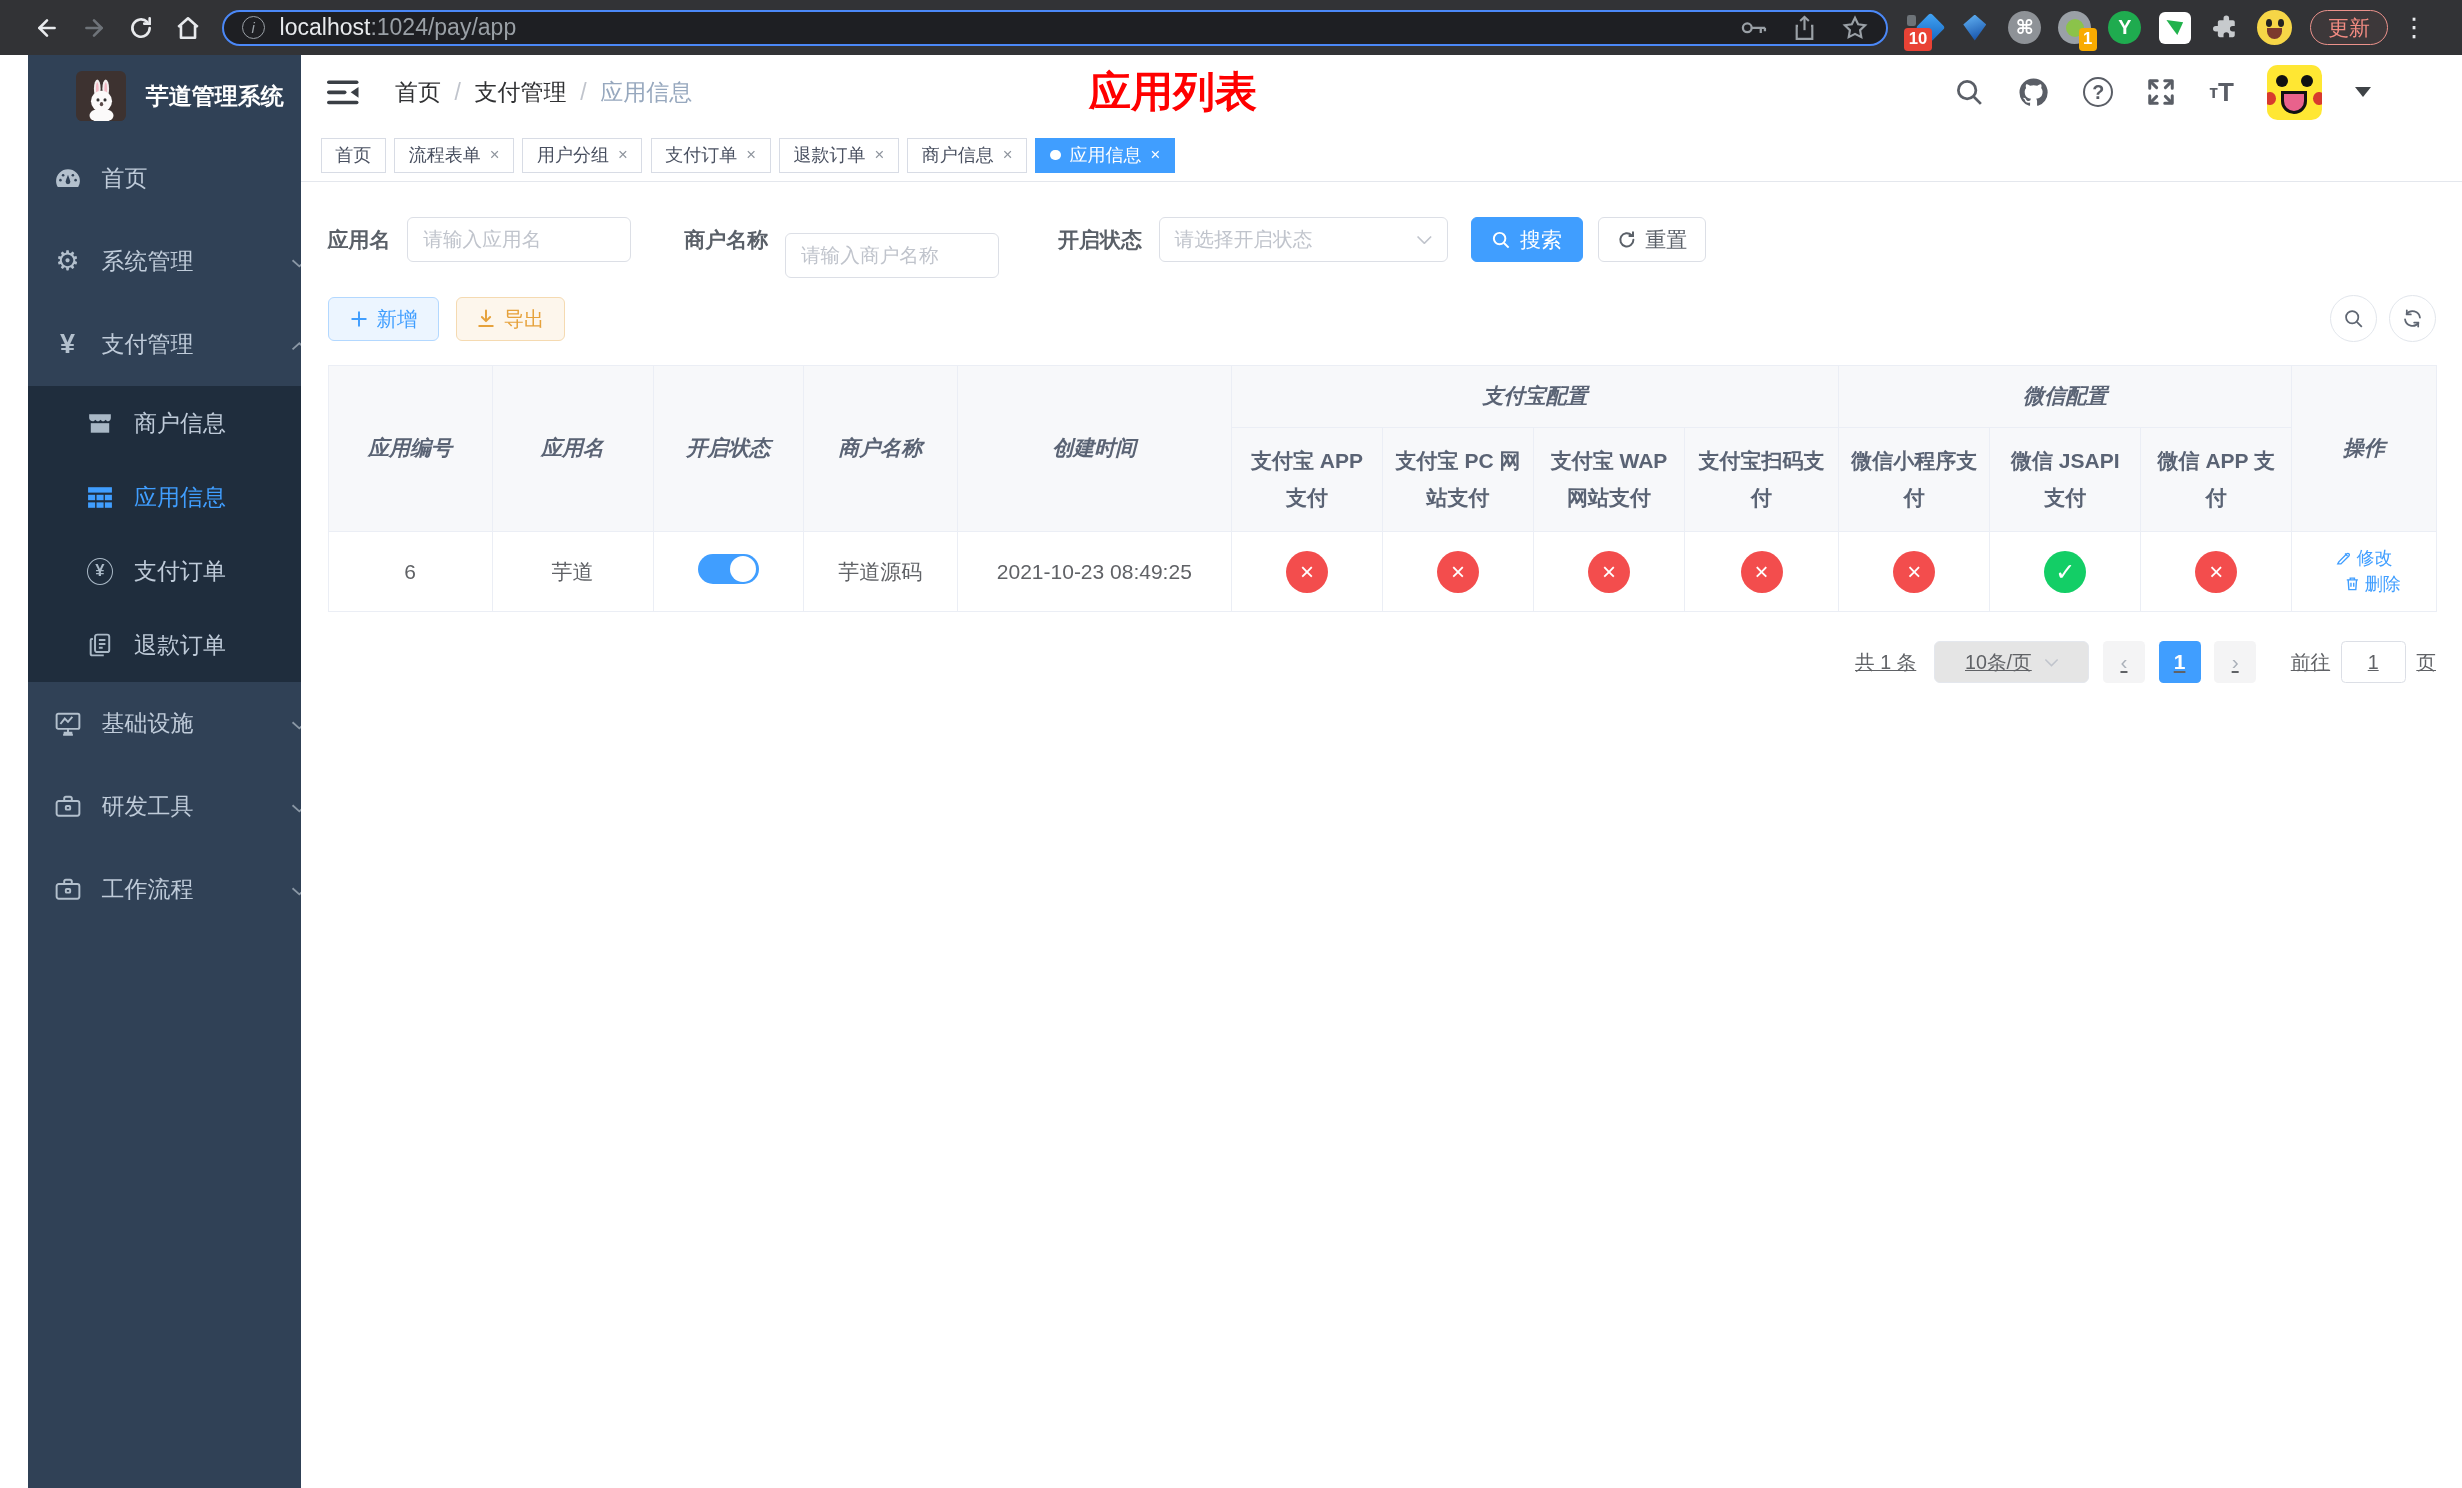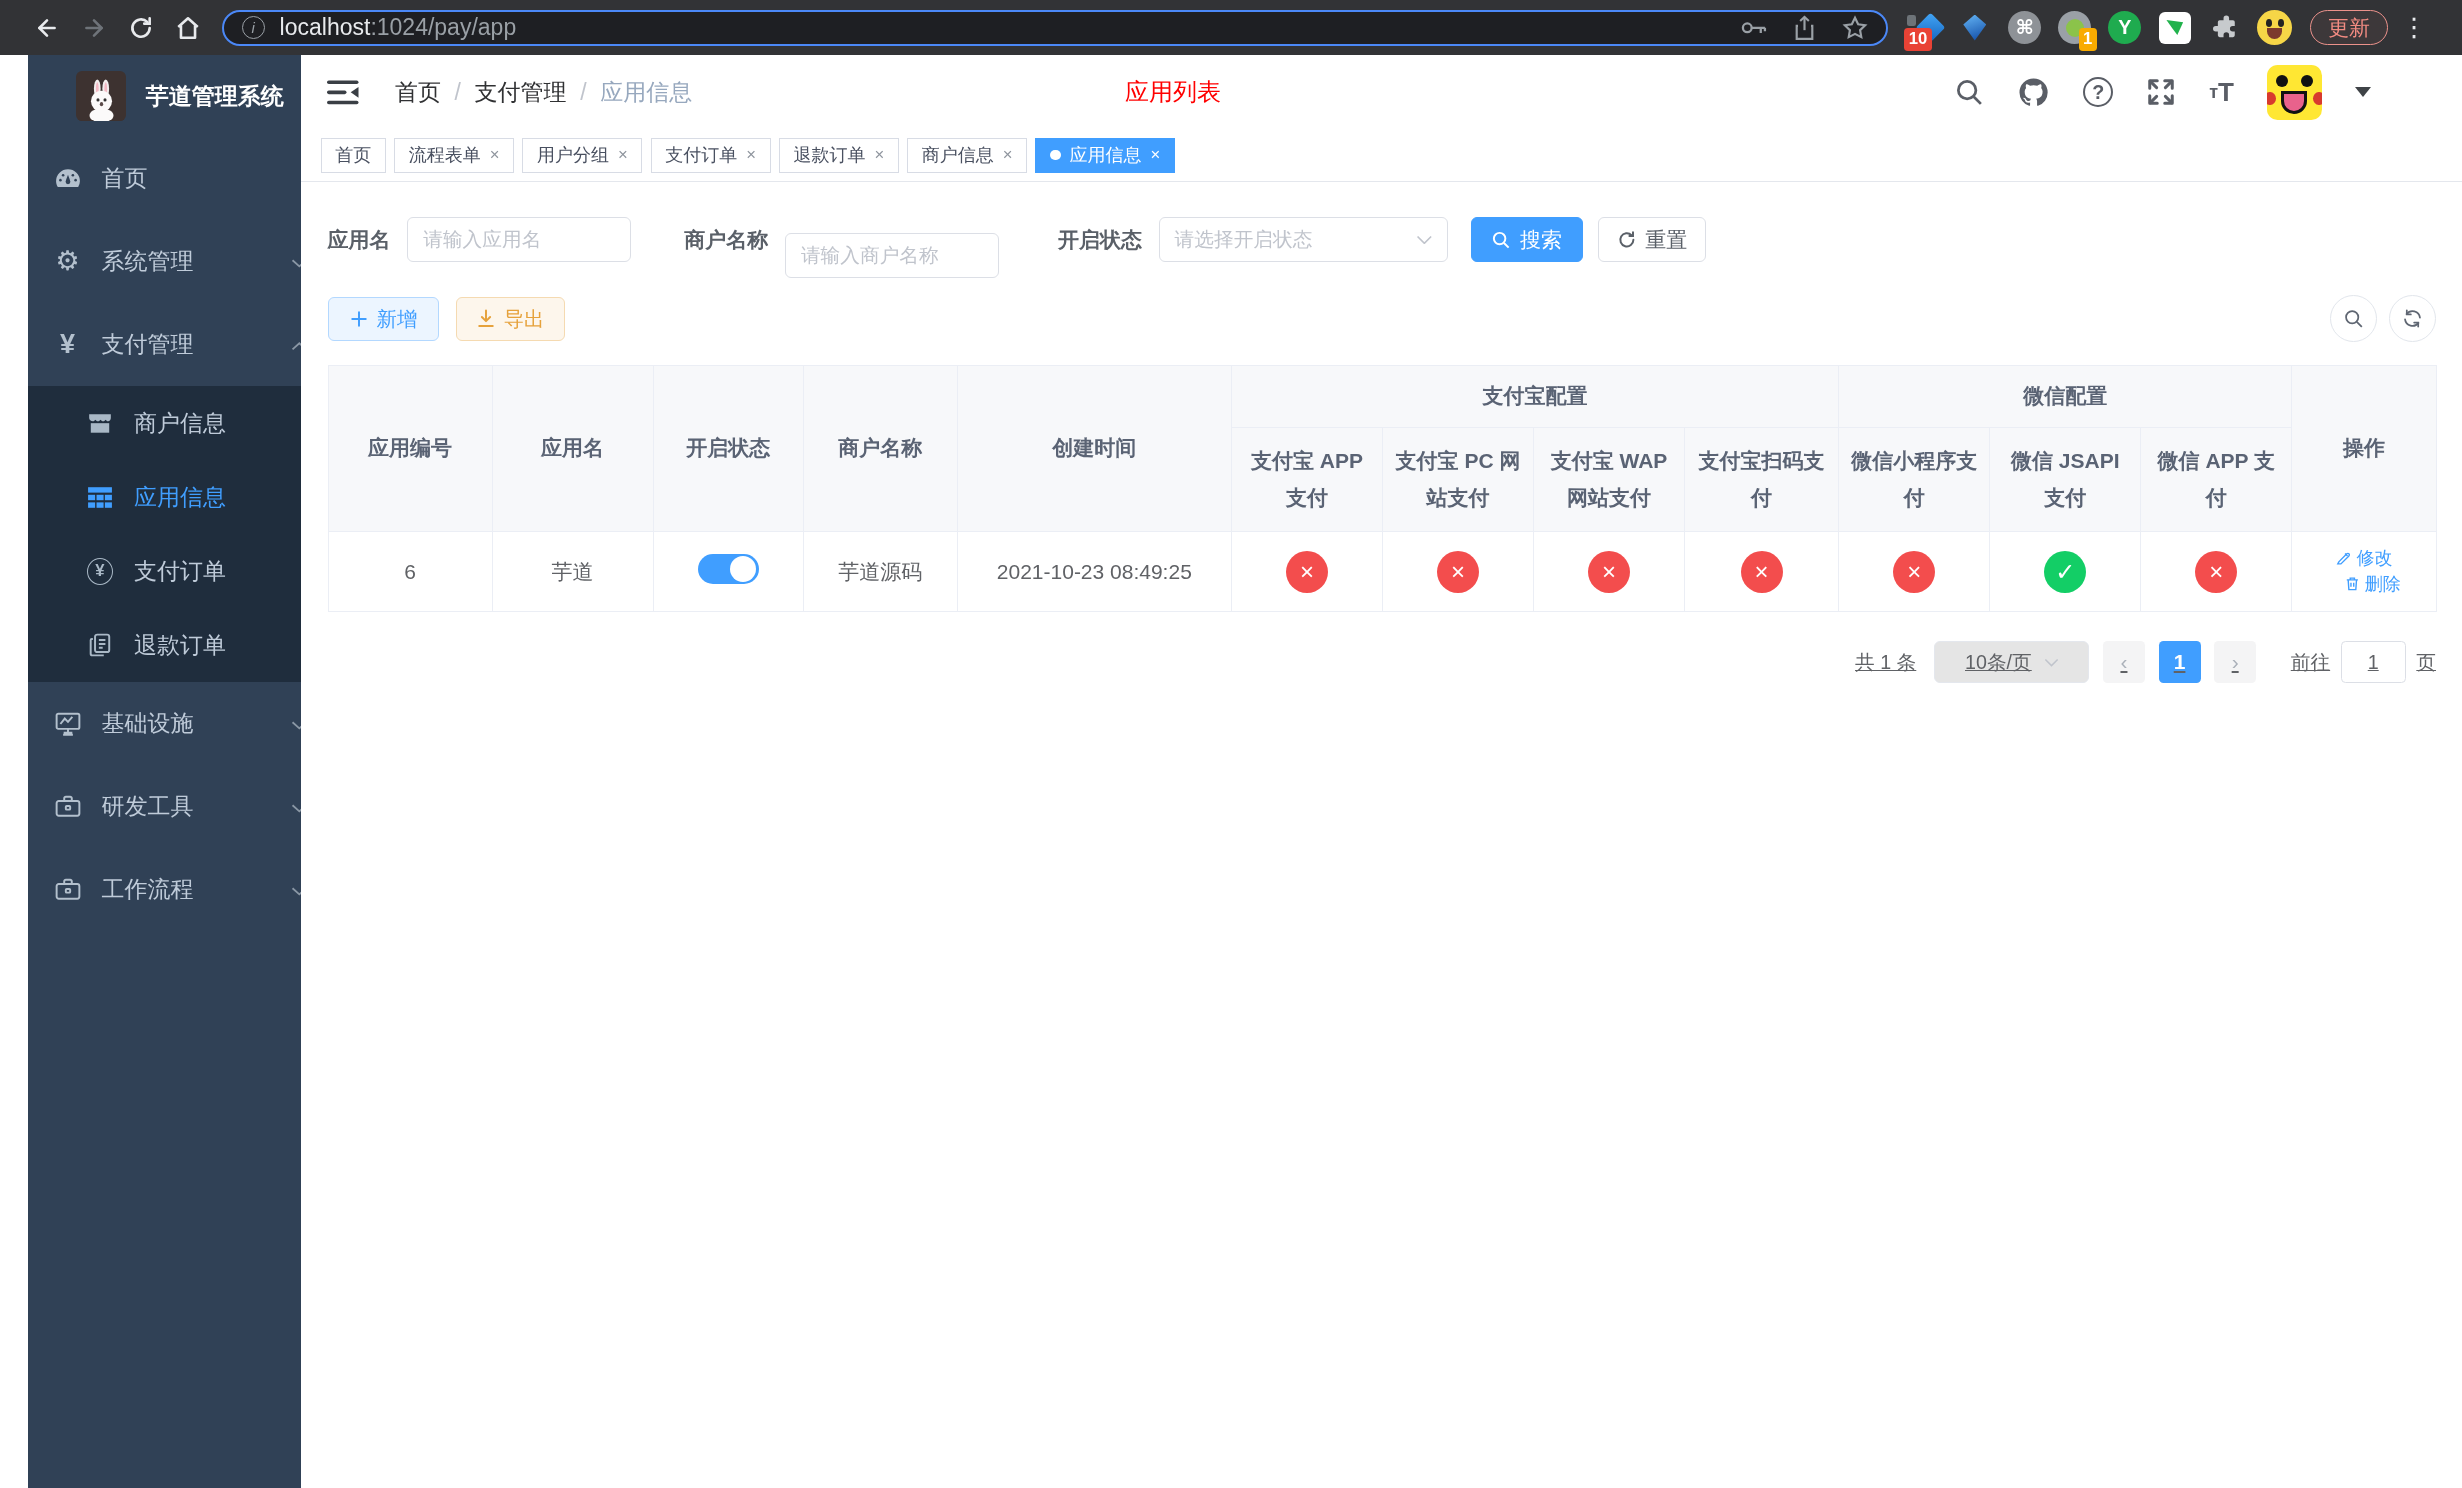--- a/index.html
+++ b/index.html
@@ -68,21 +68,21 @@
     justify-content:center; font-size:16.7px; font-weight:700; color:#a9b8c6; }
   .gear-glyph { font-size:27px; color:#b3bac2; line-height:1; }
 
   
   .main { position:absolute; top:55px; left:301px; width:2161px; height:1434px; background:#fff; }
   .navbar { position:relative; height:74px; display:flex; align-items:center; padding-left:26px; }
   .hamburger { cursor:pointer; display:flex; align-items:center; }
   .breadcrumb { margin-left:35px; font-size:23px; color:#303133; display:flex; align-items:center; gap:13.6px; }
   .breadcrumb .sep { color:#c0c4cc; }
   .breadcrumb .cur { color:#97a8be; }
-  .page-title { position:absolute; left:872px; top:50%; transform:translate(-50%,-50%); font-size:24px; font-weight:400; color:#ff0000;text-align:right; }
+  .page-title { position:absolute; left:872px; top:50%; transform:translate(-50%,-50%); font-size:42px; font-weight:700; color:#ff0000;text-align:right; }
   .nav-right { position:absolute; right:91px; top:0; height:74px; display:flex; align-items:center; gap:33px; color:#5a5e66; }
   .nav-right .nico { cursor:pointer; display:flex; align-items:center; justify-content:center; }
   .help-circ { width:30px; height:30px; border:2.3px solid #5a5e66; border-radius:50%; display:flex; align-items:center;
     justify-content:center; font-size:19.7px; font-weight:700; }
   .tT { font-size:26px; font-weight:700; } .tT small { font-size:18px; font-weight:700; }
   .avatar { width:55px; height:55px; border-radius:10.6px; background:#ffe733; position:relative; overflow:hidden; cursor:pointer; }
   .avatar .eye { position:absolute; top:10.6px; width:12px; height:12px; background:#111; border-radius:50%; }
   .avatar .eye.l { left:9px; } .avatar .eye.r { right:9px; }
   .avatar .mouth { position:absolute; left:14.4px; top:26px; width:26px; height:23px; background:#e8628c;
     border:3px solid #111; border-radius:0 0 23px 23px; }
@@ -117,21 +117,21 @@
   .tool-right { margin-left:auto; display:flex; gap:12px; }
   .circ-btn { width:47px; height:47px; border-radius:50%; border:1.5px solid #e2e6ec; background:#fff; color:#5f6672;
     display:flex; align-items:center; justify-content:center; cursor:pointer; }
 
   
   .grid-table { margin-top:23px; border-collapse:collapse; table-layout:fixed; width:2109px; }
   .grid-table th, .grid-table td { border:1.5px solid #ebeef5; text-align:center; vertical-align:middle;
     font-size:21px; padding:7.6px 9px; }
   .grid-table th { background:#f7f8fa; color:#5a6374; font-weight:700; line-height:1.75; }
   .grid-table td { color:#606266; height:80px; background:#fff; }
-  .grid-table tr.group-row th { height:62px; }
+  .grid-table tr.group-row th { height:62px;font-style:italic; }
   .grid-table tr.sub-row th { height:104px; }
   .status-circle { width:42px; height:42px; border-radius:50%; display:inline-flex; align-items:center;
     justify-content:center; color:#fff; font-size:24px; line-height:1; }
   .status-circle.fail { background:#f34d4d; }
   .status-circle.success { background:#13ce66; }
   .switch { position:relative; display:inline-block; width:61px; height:30px; border-radius:15px; background:#409eff; cursor:pointer; }
   .switch::after { content:""; position:absolute; top:2.3px; right:3px; width:26px; height:26px; border-radius:50%; background:#fff; }
   .op-link { color:#409eff; font-size:18px; text-decoration:none; display:inline-flex; align-items:center; gap:4.5px; cursor:pointer; }
   .op-link + .op-link { margin-left:16.7px; }
 

